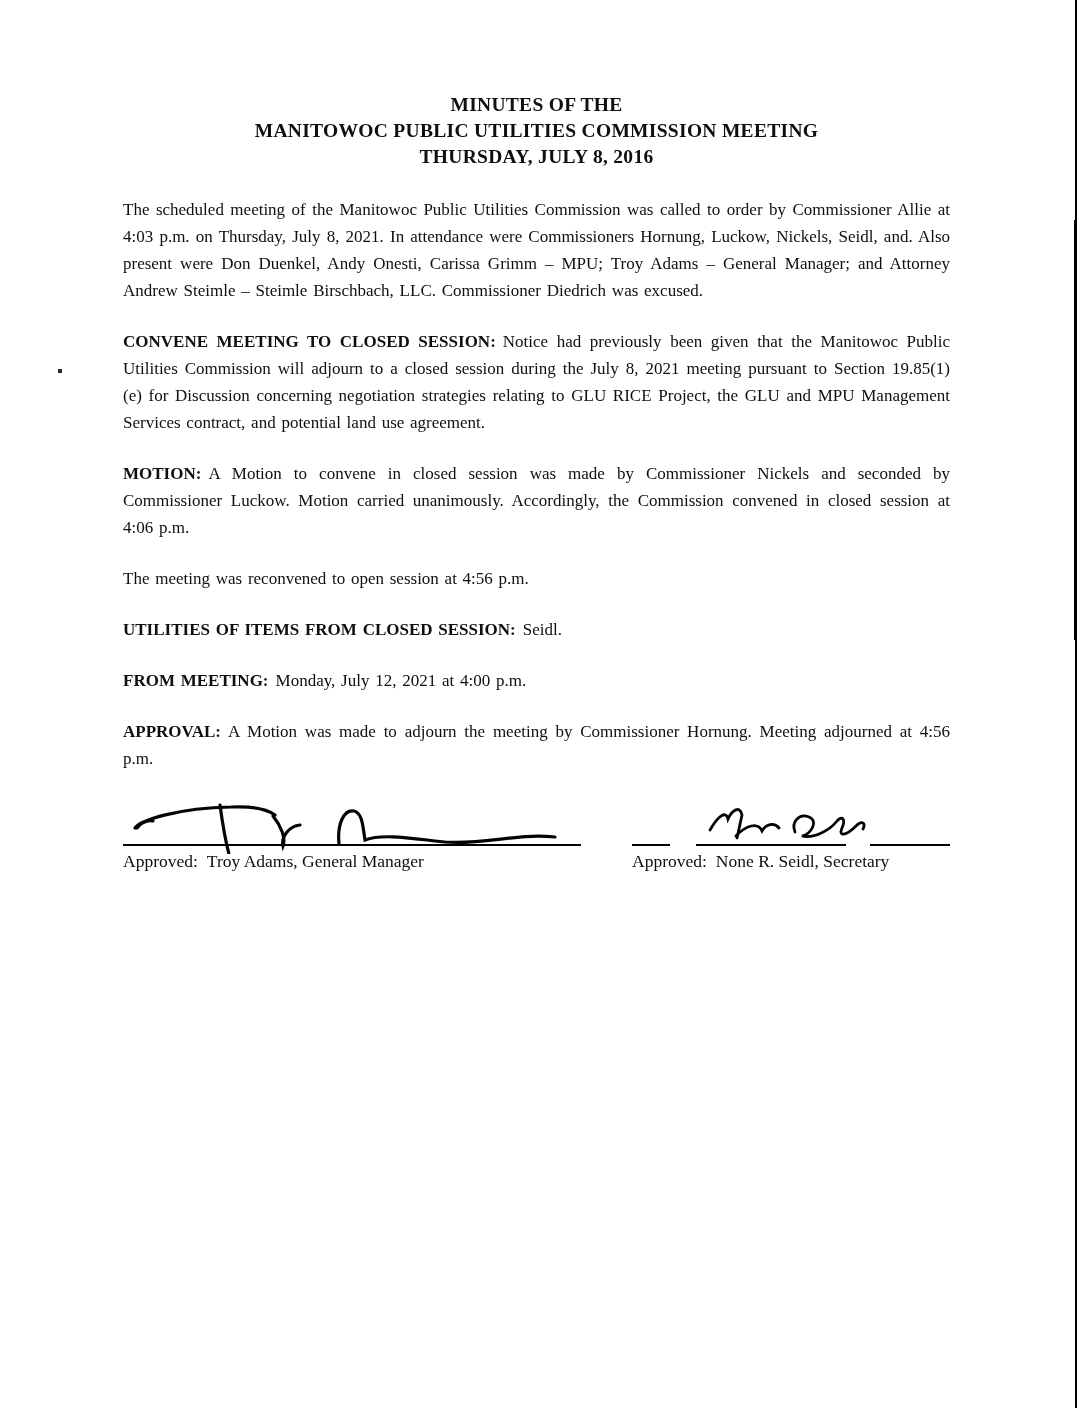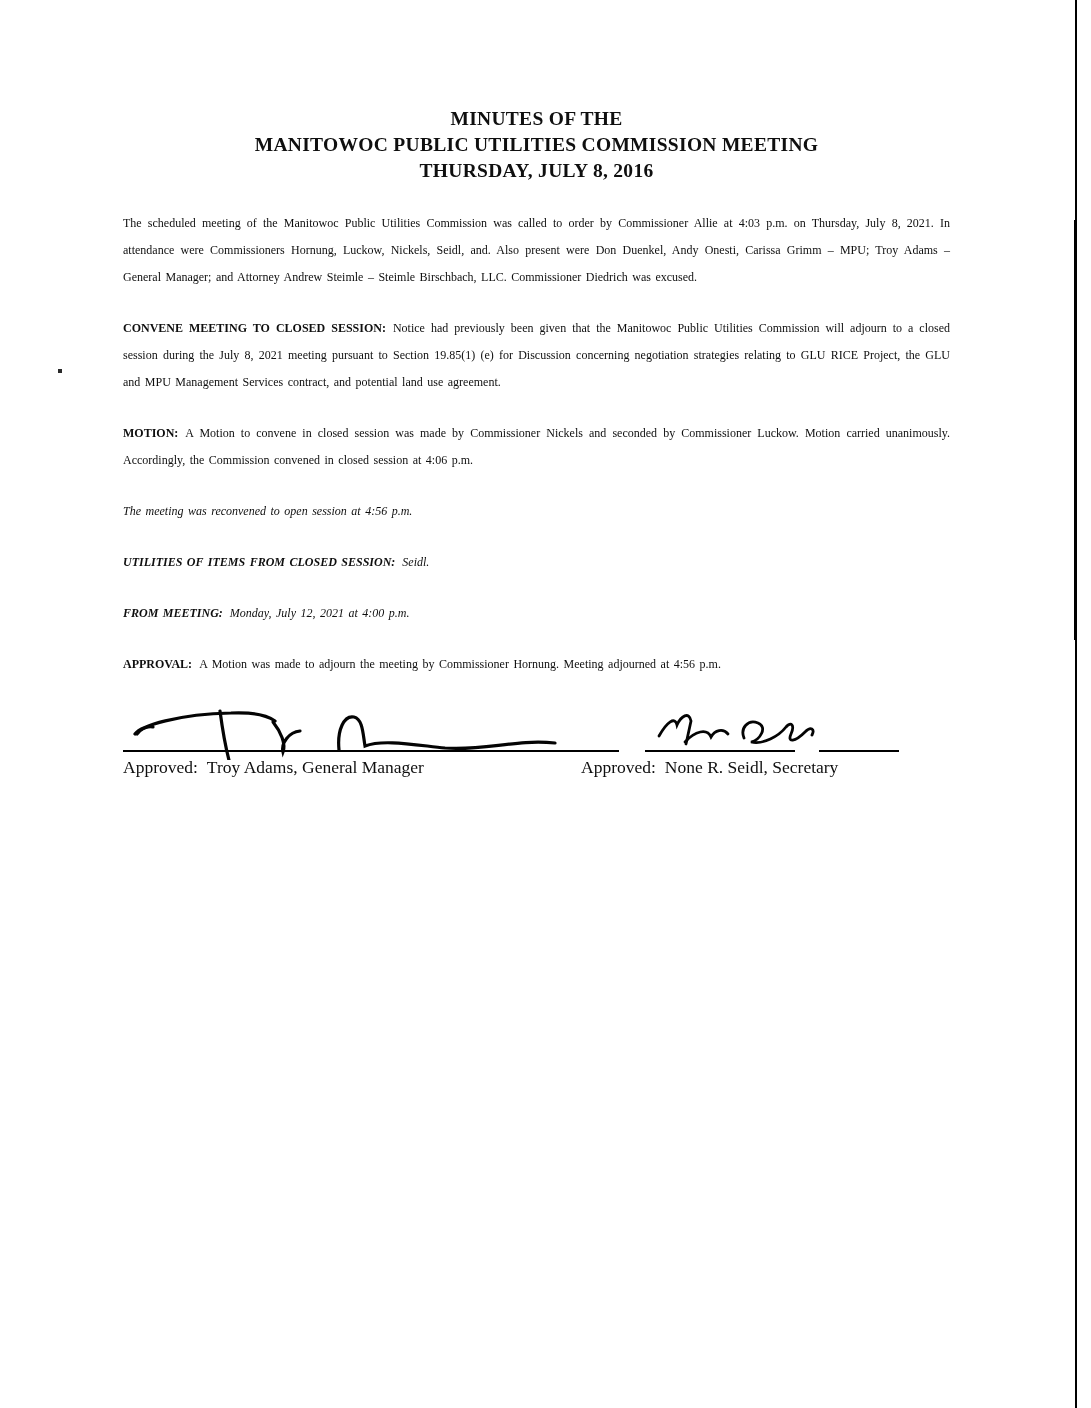--- a/index.html
+++ b/index.html
@@ -8,43 +8,44 @@
     width: 1091px;
     height: 1408px;
     background: #ffffff;
     font-family: "Liberation Serif", "DejaVu Serif", serif;
     color: #141414;
     overflow: hidden;
   }
   .content {
     position: absolute;
     left: 123px;
-    top: 106px;
+    top: 92px;
     width: 827px;
     filter: blur(0.3px) contrast(1.05);
   }
   .doc-title {
     text-align: center;
     font-weight: bold;
     font-size: 19.5px;
     line-height: 26px;
     letter-spacing: 0.3px;
     margin-bottom: 26px;
   }
   .para {
-    font-size: 12px;
+    font-size: 17px;
     line-height: 27px;
     text-align: justify;
     margin: 0 0 24px 0;
     word-spacing: 1.5px;
   }
-  .para.single { text-align: left; font-style: italic; }
+  .para.single { text-align: left; }
   .sec-label { font-weight: bold; margin-right: 7px; }
   .sig-row {
     display: flex;
+    justify-content: space-between;
     margin-top: 14px;
   }
   .sig-col-left  { width: 458px; }
   .sig-col-right { width: 318px; }
   .sig-art { display: block; margin-bottom: -10px; }
   .sig-line { border-top: 2px solid #000; height: 0; }
   .sig-line-broken { display: flex; }
   .sig-line-broken .seg { border-top: 2px solid #000; height: 0; }
   .sig-line-broken .gap { height: 0; }
   .sig-caption {

